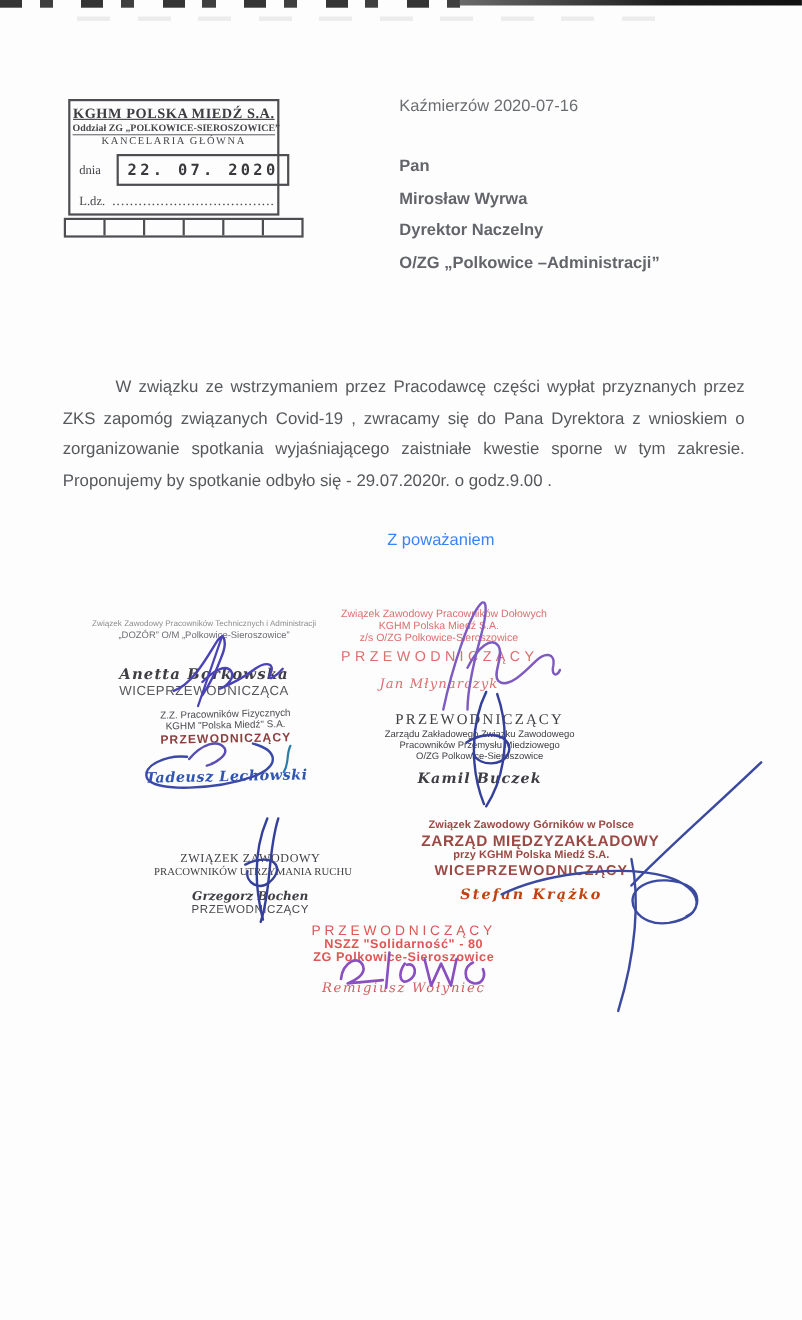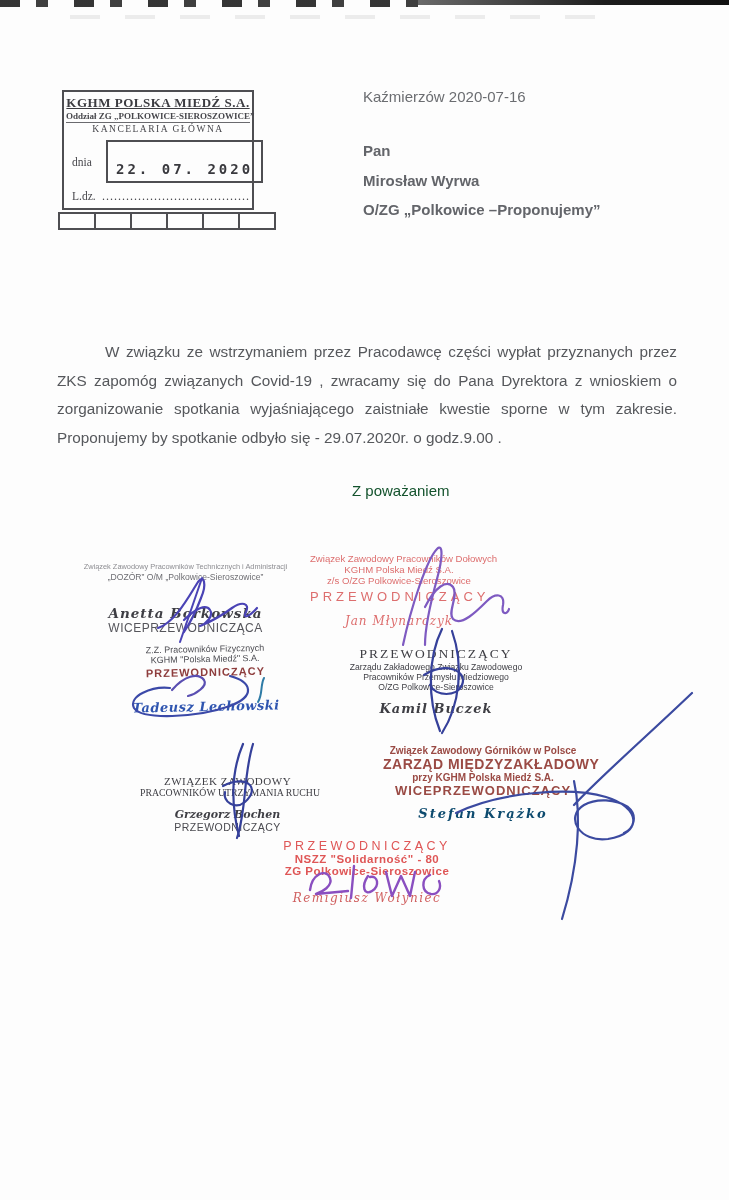--- a/index.html
+++ b/index.html
@@ -33,39 +33,39 @@
   .rs-body{
     margin-left:4px;width:184px;border:2px solid #4e4e52;
     padding:3px 2px 4px 2px;text-align:center;
   }
   .rs-company{font-size:13px;font-weight:bold;letter-spacing:.5px;text-decoration:underline;color:#3c3c41;white-space:nowrap;}
   .rs-division{font-size:9px;font-weight:bold;border-bottom:1px solid #6a6a6e;padding-bottom:1px;white-space:nowrap;}
   .rs-office{font-size:9.5px;letter-spacing:1.5px;margin-top:1px;}
   .rs-daterow{display:flex;align-items:center;margin-top:6px;text-align:left;}
   .rs-datelabel{font-size:11.5px;margin-left:6px;flex:0 0 34px;}
   .rs-datebox{
-    border:2px solid #4e4e52;padding:19px 8px 4px 8px;
+    border:2px solid #4e4e52;padding:5px 8px 4px 8px;
     font-family:"DejaVu Sans Mono",monospace;font-size:14px;font-weight:bold;
     letter-spacing:3px;color:#39393e;white-space:nowrap;
   }
   .rs-refrow{display:flex;align-items:baseline;margin-top:6px;text-align:left;font-size:11.5px;}
   .rs-reflabel{margin-left:6px;flex:0 0 30px;}
   .rs-dots{letter-spacing:1px;overflow:hidden;white-space:nowrap;font-size:12px;}
   .rs-cells{display:flex;width:214px;height:14px;border:2px solid #4e4e52;margin-top:2px;}
   .rs-cell{flex:1;border-right:2px solid #4e4e52;}
   .rs-cell:last-child{border-right:none;}
   
   .dateline{position:absolute;left:363px;top:88px;font-size:15px;color:#6b6d71;}
   .recipient{position:absolute;left:363px;top:136px;font-size:15px;font-weight:bold;color:#63656a;line-height:29.5px;}
   .body-par{
     position:absolute;left:57px;top:338px;width:620px;
     font-size:15.3px;line-height:28.5px;color:#56585c;
     text-align:justify;text-indent:48px;margin:0;
   }
-  .closing{position:absolute;left:352px;top:482px;font-size:15px;color:#14532d;}
+  .closing{position:absolute;left:352px;top:482px;font-size:15px;color:#3b82f6;}
   
   .stamp{position:absolute;text-align:center;}
   .stamp div{white-space:nowrap;}
   .ink-black{color:#3e3e44;}
   .ink-faded{color:#8d8d92;}
   .ink-red{color:#dd6e6e;}
   .ink-red2{color:#df5656;}
   .ink-maroon{color:#9a4a44;}
   .ink-darkred{color:#8e3d3d;}
   .ink-blue{color:#2f55b0;}
@@ -104,21 +104,22 @@
       <div class="rs-cell"></div>
       <div class="rs-cell"></div>
       <div class="rs-cell"></div>
     </div>
   </div>
 
   <div class="dateline">Kaźmierzów 2020-07-16</div>
   <div class="recipient">
     <div>Pan</div>
     <div>Mirosław Wyrwa</div>
-    <div>O/ZG „Polkowice –Proponujemy”</div>
+    <div>Dyrektor Naczelny</div>
+    <div>O/ZG „Polkowice –Administracji”</div>
   </div>
 
   <p class="body-par">W związku ze wstrzymaniem przez Pracodawcę części wypłat przyznanych przez ZKS zapomóg związanych Covid-19 , zwracamy się do Pana Dyrektora z wnioskiem o zorganizowanie spotkania wyjaśniającego zaistniałe kwestie sporne w tym zakresie. Proponujemy by spotkanie odbyło się -  29.07.2020r. o godz.9.00 .</p>
   <div class="closing">Z poważaniem</div>
 
   <div class="stamp" style="left:63px;top:562px;width:245px;">
     <div class="ink-faded" style="font-size:7.4px;">Związek Zawodowy Pracowników Technicznych i Administracji</div>
     <div class="ink-black" style="font-size:8.6px;color:#6d6d72;margin-top:1px;">„DOZÓR” O/M „Polkowice-Sieroszowice”</div>
     <div class="name ink-black" style="font-size:13.5px;margin-top:23px;letter-spacing:1px;">Anetta Borkowska</div>
     <div class="ink-black" style="font-size:12px;font-weight:normal;letter-spacing:.5px;color:#55555b;">WICEPRZEWODNICZĄCA</div>
@@ -164,21 +165,21 @@
     <path d="M42 6 C28 34 27 76 40 108" stroke="#35409a" stroke-width="2.2"></path>
     <path d="M52 8 C64 42 60 82 42 110" stroke="#35409a" stroke-width="2.2"></path>
     <path d="M24 52 C46 38 68 48 62 62 C57 74 36 74 30 62" stroke="#35409a" stroke-width="2.2"></path>
   </svg>
 
   <div class="stamp" style="left:383px;top:745px;width:200px;">
     <div class="ink-maroon" style="font-size:10px;font-weight:bold;">Związek Zawodowy Górników w Polsce</div>
     <div class="ink-maroon" style="font-size:14px;font-weight:bold;letter-spacing:.5px;">ZARZĄD MIĘDZYZAKŁADOWY</div>
     <div class="ink-maroon" style="font-size:10px;font-weight:bold;">przy KGHM Polska Miedź S.A.</div>
     <div class="ink-maroon" style="font-size:13px;font-weight:bold;letter-spacing:1px;">WICEPRZEWODNICZĄCY</div>
-    <div class="name ink-red2" style="font-size:13px;margin-top:8px;letter-spacing:2px;color:#0c4a6e;">Stefan Krążko</div>
+    <div class="name ink-red2" style="font-size:13px;margin-top:8px;letter-spacing:2px;color:#c2410c;">Stefan Krążko</div>
   </div>
   <svg class="sig" style="left:440px;top:685px;" width="260" height="240" viewBox="0 0 260 240">
     <path d="M252 8 C206 52 160 92 134 120" stroke="#3b4aa0" stroke-width="2.2"></path>
     <path d="M134 96 C142 132 138 182 122 234" stroke="#3b4aa0" stroke-width="2.2"></path>
     <path d="M16 128 C62 106 132 102 166 112 C200 122 204 148 168 154 C140 158 124 132 144 120 C156 113 176 114 188 122 C198 130 194 144 184 148" stroke="#3b4aa0" stroke-width="2.2"></path>
   </svg>
 
   <div class="stamp" style="left:140px;top:775px;width:175px;">
     <div class="serifcaps ink-black" style="font-size:11px;letter-spacing:.5px;">ZWIĄZEK ZAWODOWY</div>
     <div class="serifcaps ink-black" style="font-size:9.8px;">PRACOWNIKÓW UTRZYMANIA RUCHU</div>

